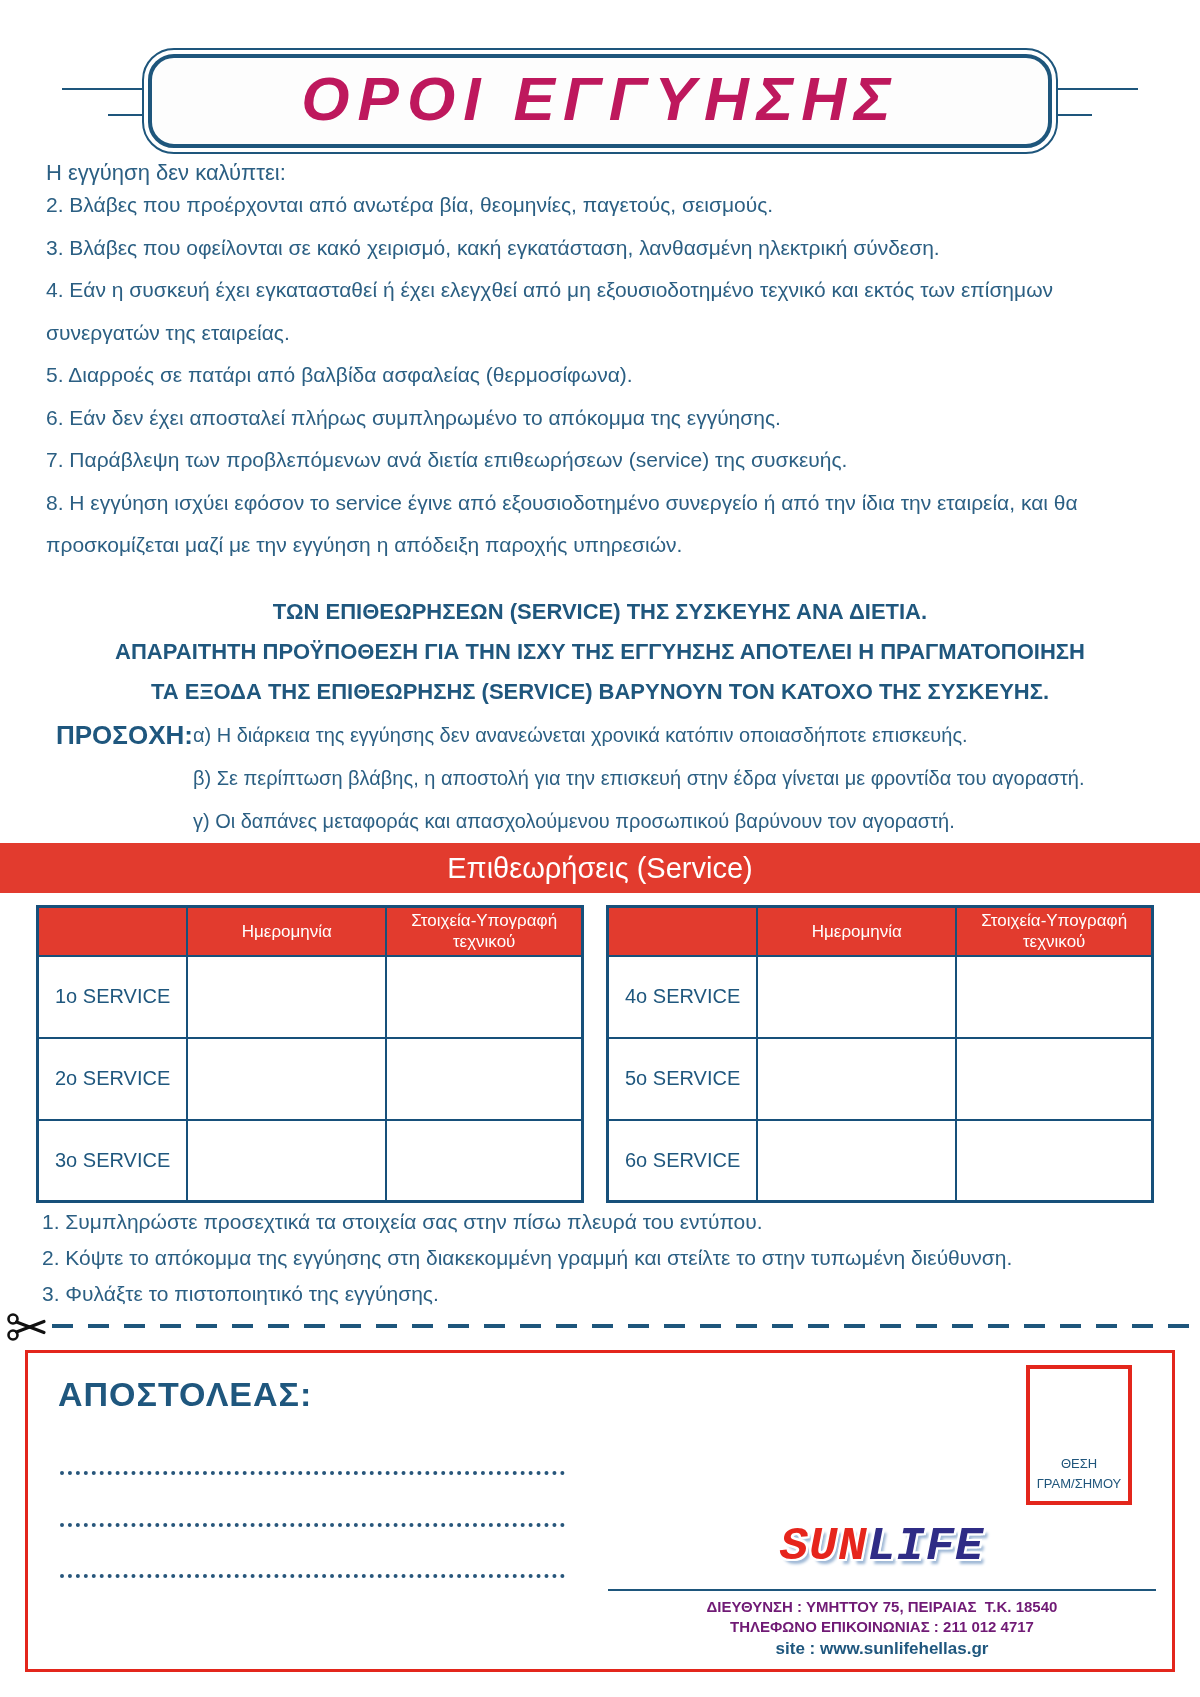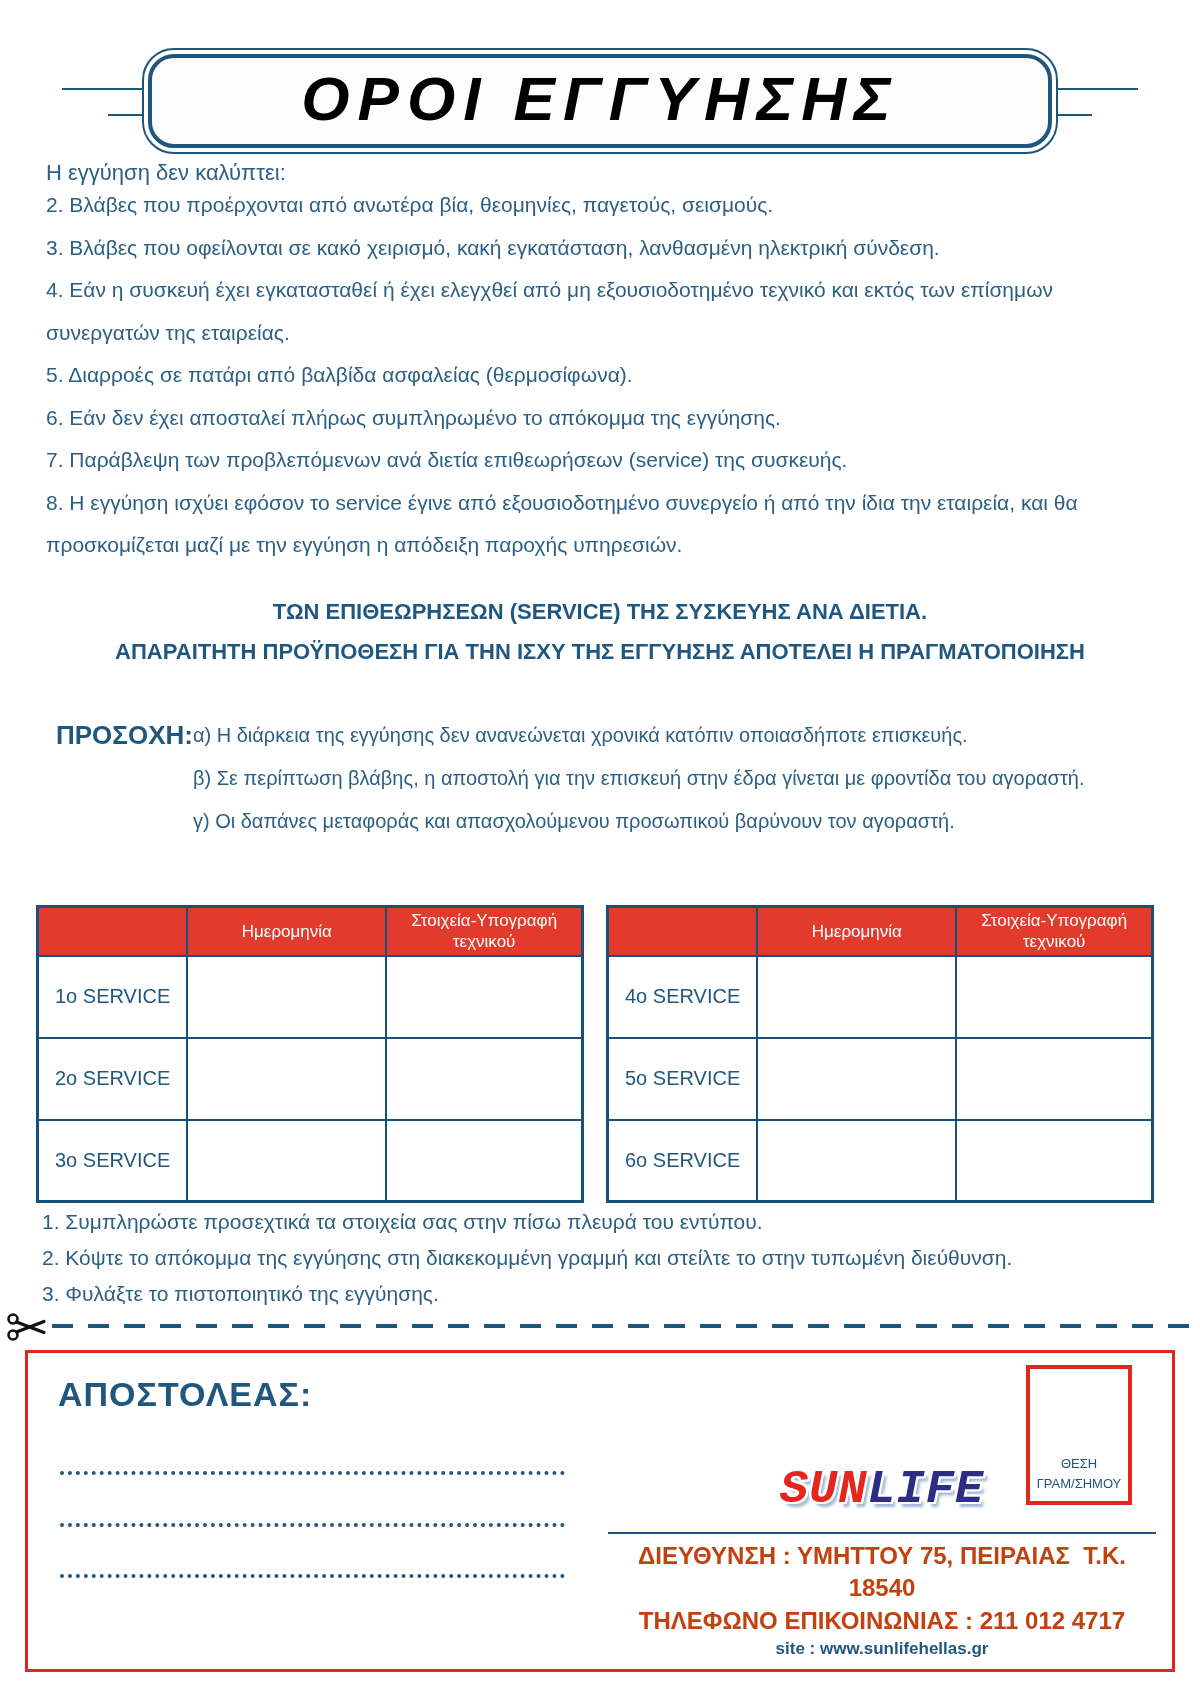--- a/index.html
+++ b/index.html
@@ -12,21 +12,21 @@
   .plate-outer{
     position:absolute;top:48px;left:50%;transform:translateX(-50%);
     width:916px;height:106px;border:2px solid #1e567c;border-radius:32px;
     padding:4px;box-sizing:border-box;background:#fff;
   }
   .plate-inner{
     width:100%;height:100%;border:4px solid #1e567c;border-radius:26px;
     box-sizing:border-box;display:flex;align-items:center;justify-content:center;background:#fdfdfd;
   }
   .plate-inner h1{
-    margin:12px;font-size:62px;font-style:italic;font-weight:bold;color:#000000;
+    margin:12px;font-size:62px;font-style:italic;font-weight:bold;color:#be185d;
     letter-spacing:8px;line-height:1;padding-bottom:4px;white-space:nowrap;
   }
   .conn{position:absolute;height:2px;background:#1e567c;}
   .l1{top:88px;left:62px;width:80px;}
   .l2{top:114px;left:108px;width:36px;}
   .r1{top:88px;left:1058px;width:80px;}
   .r2{top:114px;left:1056px;width:36px;}
   
   #intro{position:absolute;top:156px;left:46px;right:40px;font-size:22px;line-height:34px;}
   #terms{position:absolute;top:184px;left:46px;right:38px;font-size:21px;line-height:42.5px;}
@@ -78,21 +78,21 @@
   .logo{
     font-size:47px;font-weight:bold;font-style:italic;letter-spacing:1px;line-height:1.1;
     margin-bottom:16px;white-space:nowrap;
     text-shadow:-2px -2px 0 #fff,2px -2px 0 #fff,-2px 2px 0 #fff,2px 2px 0 #fff,
                 0 -2px 0 #fff,0 2px 0 #fff,-2px 0 0 #fff,2px 0 0 #fff,4px 5px 3px #9db7d5;
     font-family:Liberation Mono, monospace;
   }
   .logo .sun{color:#e6251c;} .logo .life{color:#2f2c86;}
   .tagline{font-size:15.5px;font-weight:bold;color:#1f577e;white-space:nowrap;}
   .brand-rule{border:none;border-top:2px solid #1e567c;margin:4px 0 6px 0;}
-  .addr,.phone{font-size:24px;font-weight:bold;color:#c2410c;line-height:1.35;}
+  .addr,.phone{font-size:15px;font-weight:bold;color:#701a75;line-height:1.35;}
   .site{font-size:17px;font-weight:bold;color:#1f577e;line-height:1.4;}
 </style>
 </head>
 <body>
 
 <div class="page">
 
   <div id="title-row">
     <div class="conn l1"></div>
     <div class="conn l2"></div>
@@ -112,31 +112,33 @@
     <div class="term">4. Εάν η συσκευή έχει εγκατασταθεί ή έχει ελεγχθεί από μη εξουσιοδοτημένο τεχνικό και εκτός των επίσημων συνεργατών της εταιρείας.</div>
     <div class="term">5. Διαρροές σε πατάρι από βαλβίδα ασφαλείας (θερμοσίφωνα).</div>
     <div class="term">6. Εάν δεν έχει αποσταλεί πλήρως συμπληρωμένο το απόκομμα της εγγύησης.</div>
     <div class="term">7. Παράβλεψη των προβλεπόμενων ανά διετία επιθεωρήσεων (service) της συσκευής.</div>
     <div class="term">8. Η εγγύηση ισχύει εφόσον το service έγινε από εξουσιοδοτημένο συνεργείο ή από την ίδια την εταιρεία, και θα προσκομίζεται μαζί με την εγγύηση η απόδειξη παροχής υπηρεσιών.</div>
   </div>
 
   <div id="mandate">
     <div>ΤΩΝ ΕΠΙΘΕΩΡΗΣΕΩΝ (SERVICE) ΤΗΣ ΣΥΣΚΕΥΗΣ ΑΝΑ ΔΙΕΤΙΑ.</div>
     <div>ΑΠΑΡΑΙΤΗΤΗ ΠΡΟΫΠΟΘΕΣΗ ΓΙΑ ΤΗΝ ΙΣΧΥ ΤΗΣ ΕΓΓΥΗΣΗΣ ΑΠΟΤΕΛΕΙ Η ΠΡΑΓΜΑΤΟΠΟΙΗΣΗ</div>
+    <div>ΤΑ ΕΞΟΔΑ ΤΗΣ ΕΠΙΘΕΩΡΗΣΗΣ (SERVICE) ΒΑΡΥΝΟΥΝ ΤΟΝ ΚΑΤΟΧΟ ΤΗΣ ΣΥΣΚΕΥΗΣ.</div>
   </div>
 
   <div id="attention">
     <div class="att-label">ΠΡΟΣΟΧΗ:</div>
     <div class="att-items">
       <div>α) Η διάρκεια της εγγύησης δεν ανανεώνεται χρονικά κατόπιν οποιασδήποτε επισκευής.</div>
       <div>β) Σε περίπτωση βλάβης, η αποστολή για την επισκευή στην έδρα γίνεται με φροντίδα του αγοραστή.</div>
       <div>γ) Οι δαπάνες μεταφοράς και απασχολούμενου προσωπικού βαρύνουν τον αγοραστή.</div>
     </div>
   </div>
 
+  <div id="banner">Επιθεωρήσεις (Service)</div>
 
   <div id="tables">
     <table class="svc">
       <colgroup>
           <col class="c1">
           <col class="c2">
           <col class="c3">
         </colgroup>
       <tbody>
           <tr>

